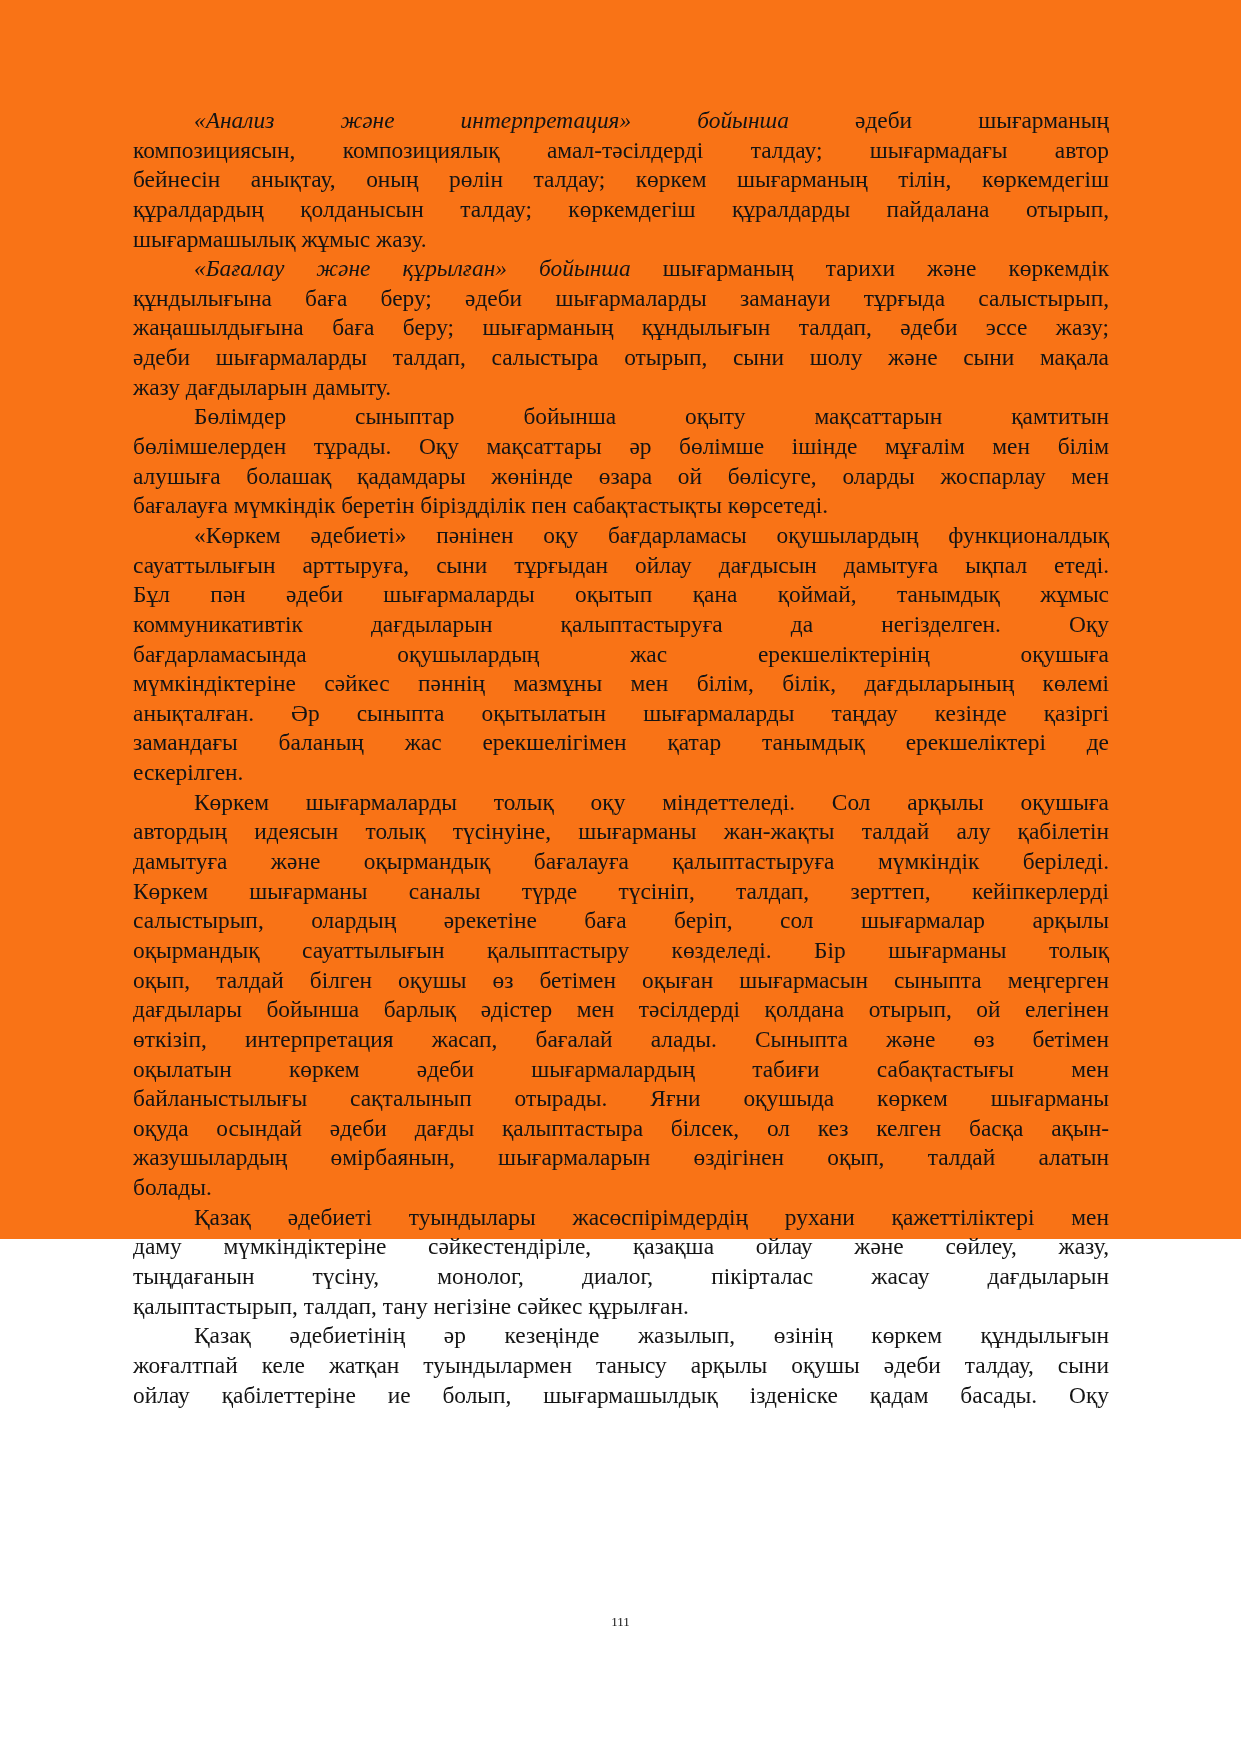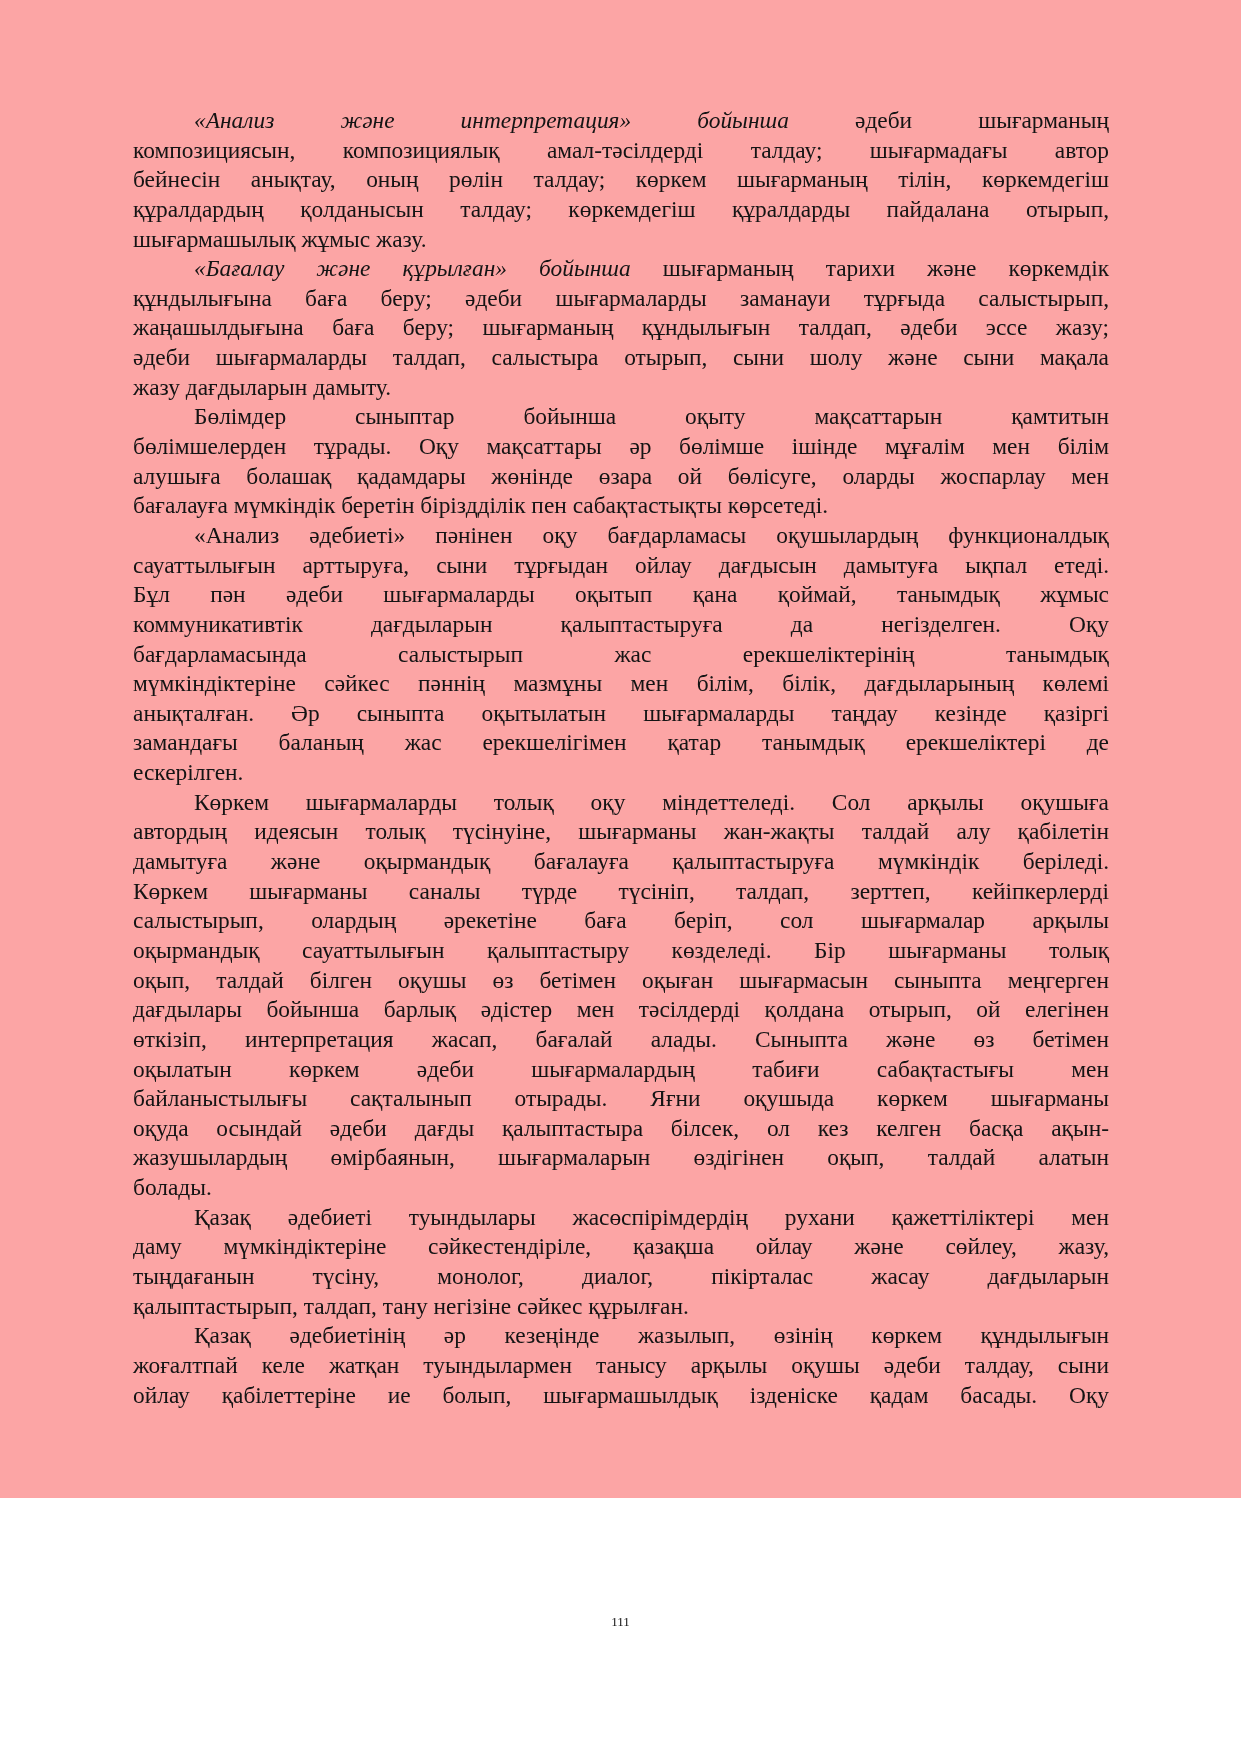--- a/index.html
+++ b/index.html
@@ -1,18 +1,18 @@
 <!DOCTYPE html>
 <html><head>
 <meta charset="utf-8">
 <style>
   html, body { margin: 0; padding: 0; background: #ffffff; }
   body { width: 1241px; height: 1755px; position: relative; overflow: hidden; }
   .page {
-    position: absolute; left: 0; top: 0; width: 1241px; height: 1498px; background: #fca5a5;
+    position: absolute; left: 0; top: 0; width: 1241px; height: 1239px; background: #f97316;
   }
   .text-block {
     position: absolute; left: 133px; top: 106px; width: 976px;
     font-family: "Liberation Serif", "DejaVu Serif", serif;
     font-size: 23.4px; line-height: 29.65px; color: #141414;
   }
   .line { display: block; white-space: nowrap; text-align: justify; text-align-last: justify; height: 29.65px; }
   .line.last { text-align-last: left; }
   .line.indent { padding-left: 61px; }
   .it { font-style: italic; }
@@ -40,25 +40,25 @@
         <span class="line"><span>әдеби шығармаларды талдап, салыстыра отырып, сыни шолу және сыни мақала</span></span>
         <span class="line last"><span>жазу дағдыларын дамыту.</span></span>
       </div>
       <div>
         <span class="line indent"><span>Бөлімдер сыныптар бойынша оқыту мақсаттарын қамтитын</span></span>
         <span class="line"><span>бөлімшелерден тұрады. Оқу мақсаттары әр бөлімше ішінде мұғалім мен білім</span></span>
         <span class="line"><span>алушыға болашақ қадамдары жөнінде өзара ой бөлісуге, оларды жоспарлау мен</span></span>
         <span class="line last"><span>бағалауға мүмкіндік беретін біріздділік пен сабақтастықты көрсетеді.</span></span>
       </div>
       <div>
-        <span class="line indent"><span>«Анализ әдебиеті» пәнінен оқу бағдарламасы оқушылардың функционалдық</span></span>
+        <span class="line indent"><span>«Көркем әдебиеті» пәнінен оқу бағдарламасы оқушылардың функционалдық</span></span>
         <span class="line"><span>сауаттылығын арттыруға, сыни тұрғыдан ойлау дағдысын дамытуға ықпал етеді.</span></span>
         <span class="line"><span>Бұл пән әдеби шығармаларды оқытып қана қоймай, танымдық жұмыс</span></span>
         <span class="line"><span>коммуникативтік дағдыларын қалыптастыруға да негізделген. Оқу</span></span>
-        <span class="line"><span>бағдарламасында салыстырып жас ерекшеліктерінің танымдық</span></span>
+        <span class="line"><span>бағдарламасында оқушылардың жас ерекшеліктерінің оқушыға</span></span>
         <span class="line"><span>мүмкіндіктеріне сәйкес пәннің мазмұны мен білім, білік, дағдыларының көлемі</span></span>
         <span class="line"><span>анықталған. Әр сыныпта оқытылатын шығармаларды таңдау кезінде қазіргі</span></span>
         <span class="line"><span>замандағы баланың жас ерекшелігімен қатар танымдық ерекшеліктері де</span></span>
         <span class="line last"><span>ескерілген.</span></span>
       </div>
       <div>
         <span class="line indent"><span>Көркем шығармаларды толық оқу міндеттеледі. Сол арқылы оқушыға</span></span>
         <span class="line"><span>автордың идеясын толық түсінуіне, шығарманы жан-жақты талдай алу қабілетін</span></span>
         <span class="line"><span>дамытуға  және оқырмандық бағалауға қалыптастыруға мүмкіндік беріледі.</span></span>
         <span class="line"><span>Көркем шығарманы саналы түрде түсініп, талдап, зерттеп, кейіпкерлерді</span></span>

